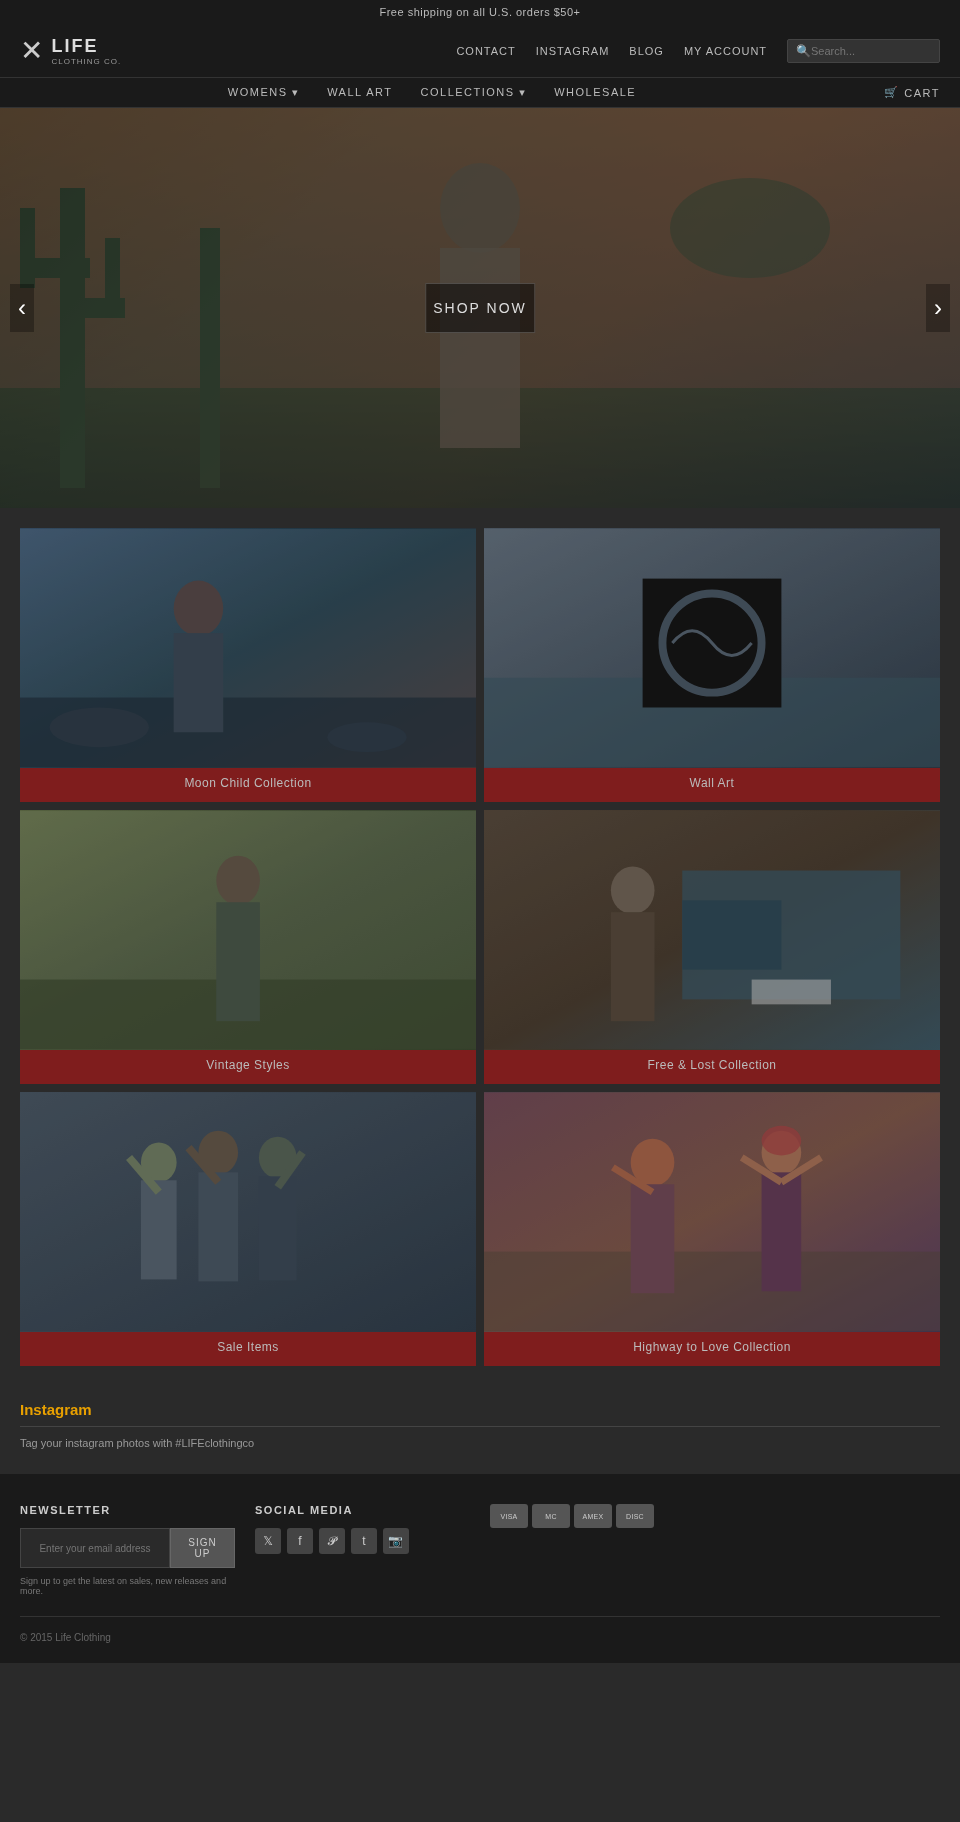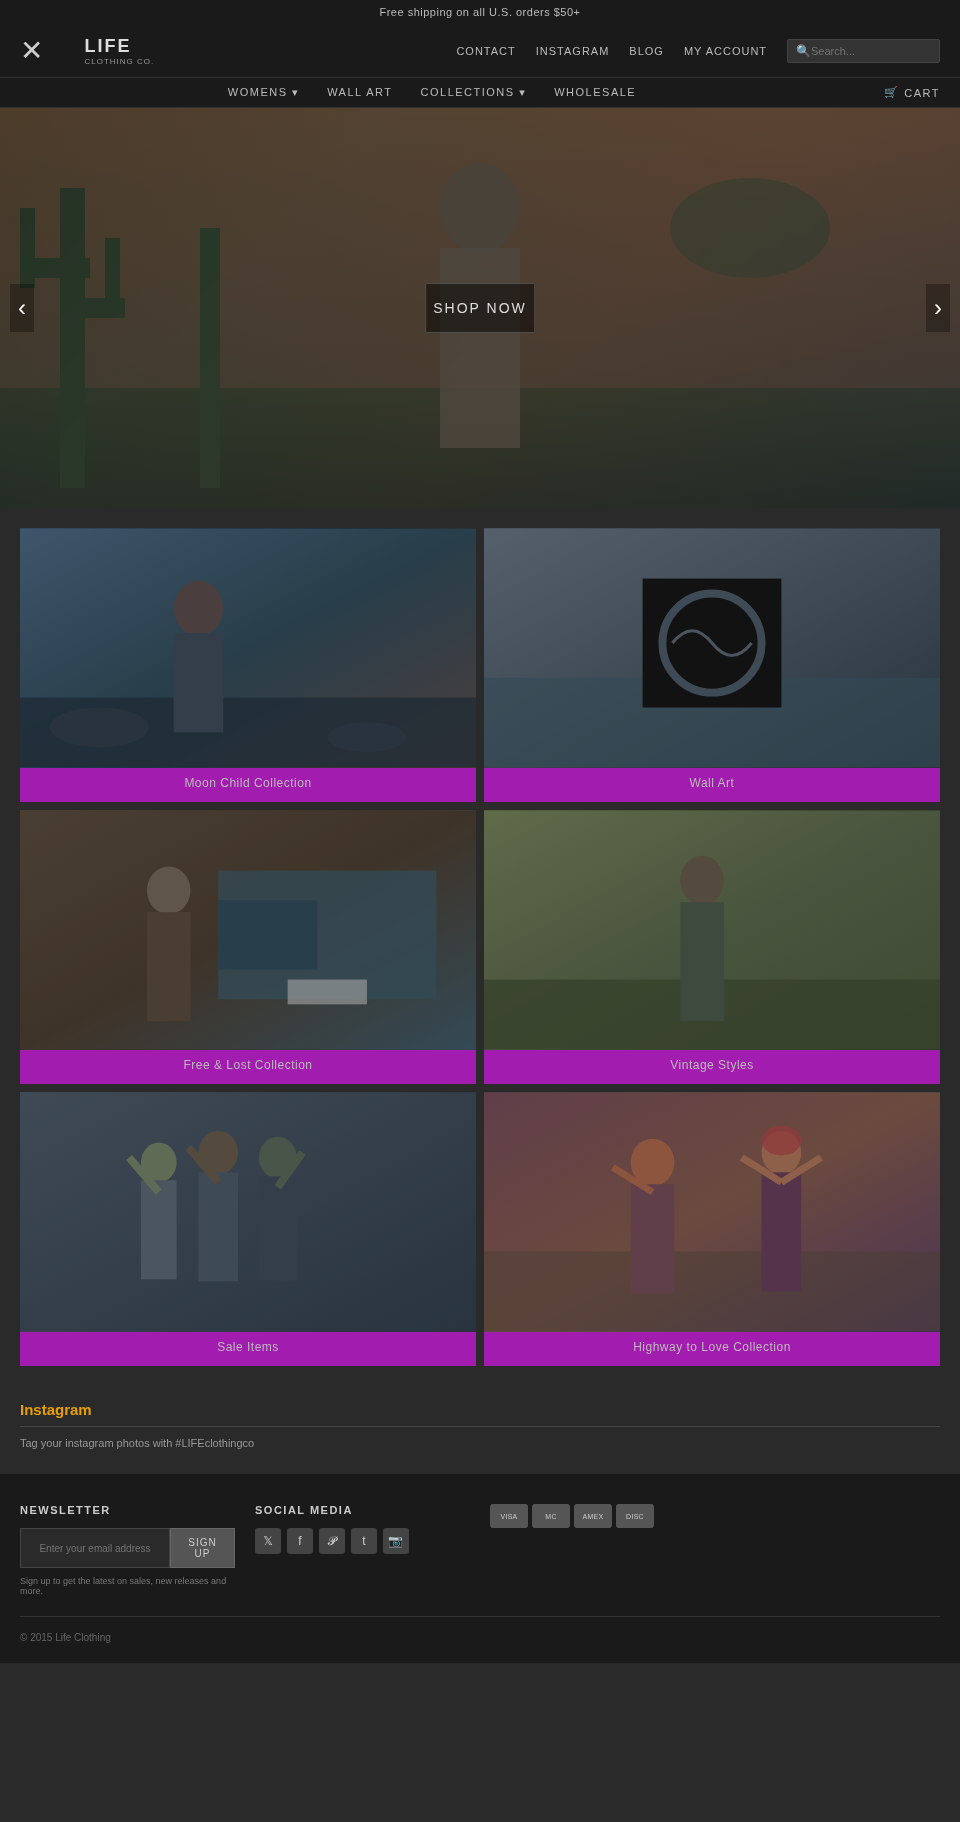--- a/index.html
+++ b/index.html
@@ -30,21 +30,20 @@
       gap: 8px;
     }
     .logo-icon {
       font-size: 28px;
       color: #ccc;
       font-weight: 100;
     }
     .logo-text {
       display: flex;
       flex-direction: column;
-      margin-left: 33px;
     }
     .logo-life {
       font-size: 18px;
       font-weight: bold;
       color: #ddd;
       letter-spacing: 2px;
     }
     .logo-sub {
       font-size: 8px;
       color: #999;
@@ -190,21 +189,21 @@
       width: 100%;
       height: 240px;
       display: block;
     }
     .grid-item-label {
       text-align: center;
       padding: 8px 0 12px;
       font-size: 12px;
       color: #bbb;
       letter-spacing: 0.5px;
-      background: #a21caf;
+      background: #7f1d1d;
     }
 
     
     .img-moon { background: linear-gradient(135deg, #4a6a8a 0%, #2a4a5a 50%, #5a4a4a 100%); }
     .img-wall { background: linear-gradient(135deg, #6a7a8a 0%, #4a5a6a 50%, #3a4a5a 100%); }
     .img-vintage { background: linear-gradient(135deg, #7a8a5a 0%, #5a6a4a 50%, #4a5a3a 100%); }
     .img-free { background: linear-gradient(135deg, #6a5a4a 0%, #5a4a3a 50%, #4a6a7a 100%); }
     .img-sale { background: linear-gradient(135deg, #5a6a7a 0%, #4a5a6a 50%, #3a4a5a 100%); }
     .img-highway { background: linear-gradient(135deg, #7a5a6a 0%, #8a6a5a 50%, #5a4a6a 100%); }
 
@@ -468,20 +467,42 @@
         <rect x="160" y="50" width="140" height="130" fill="#1a1a1a"></rect>
         <circle cx="230" cy="115" r="50" fill="none" stroke="#5a6a7a" stroke-width="8"></circle>
         <path d="M190 115 Q210 90 230 115 Q250 140 270 115" fill="none" stroke="#6a7a8a" stroke-width="3"></path>
       </svg>
     </div>
     <div class="img-overlay"></div>
     <div class="grid-item-label">Wall Art</div>
   </div>
 
   <div class="grid-item">
+    <div class="grid-item-img img-vintage">
+      <svg width="100%" height="240" viewBox="0 0 460 240">
+        <defs>
+          <linearGradient id="vinGrad" x1="0" y1="0" x2="1" y2="1">
+            <stop offset="0%" stop-color="#8a9a6a"></stop>
+            <stop offset="50%" stop-color="#6a7a5a"></stop>
+            <stop offset="100%" stop-color="#5a6a4a"></stop>
+          </linearGradient>
+        </defs>
+        <rect width="460" height="240" fill="url(#vinGrad)"></rect>
+
+        <rect y="170" width="460" height="70" fill="#4a5a3a" opacity="0.7"></rect>
+
+        <ellipse cx="220" cy="70" rx="22" ry="25" fill="#7a6a5a"></ellipse>
+        <rect x="198" y="92" width="44" height="120" fill="#5a6a5a"></rect>
+      </svg>
+    </div>
+    <div class="img-overlay"></div>
+    <div class="grid-item-label">Vintage Styles</div>
+  </div>
+
+  <div class="grid-item">
     <div class="grid-item-img img-free">
       <svg width="100%" height="240" viewBox="0 0 460 240">
         <defs>
           <linearGradient id="freeGrad" x1="0" y1="0" x2="1" y2="1">
             <stop offset="0%" stop-color="#6a5a4a"></stop>
             <stop offset="50%" stop-color="#5a4a3a"></stop>
             <stop offset="100%" stop-color="#4a6a7a"></stop>
           </linearGradient>
         </defs>
         <rect width="460" height="240" fill="url(#freeGrad)"></rect>
@@ -490,42 +511,20 @@
         <rect x="200" y="90" width="100" height="70" fill="#3a5a6a"></rect>
 
         <ellipse cx="150" cy="80" rx="22" ry="24" fill="#8a7a6a"></ellipse>
         <rect x="128" y="102" width="44" height="110" fill="#6a5a4a"></rect>
 
         <rect x="270" y="170" width="80" height="25" fill="#eee" opacity="0.6"></rect>
       </svg>
     </div>
     <div class="img-overlay"></div>
     <div class="grid-item-label">Free &amp; Lost Collection</div>
-  </div>
-
-  <div class="grid-item">
-    <div class="grid-item-img img-vintage">
-      <svg width="100%" height="240" viewBox="0 0 460 240">
-        <defs>
-          <linearGradient id="vinGrad" x1="0" y1="0" x2="1" y2="1">
-            <stop offset="0%" stop-color="#8a9a6a"></stop>
-            <stop offset="50%" stop-color="#6a7a5a"></stop>
-            <stop offset="100%" stop-color="#5a6a4a"></stop>
-          </linearGradient>
-        </defs>
-        <rect width="460" height="240" fill="url(#vinGrad)"></rect>
-
-        <rect y="170" width="460" height="70" fill="#4a5a3a" opacity="0.7"></rect>
-
-        <ellipse cx="220" cy="70" rx="22" ry="25" fill="#7a6a5a"></ellipse>
-        <rect x="198" y="92" width="44" height="120" fill="#5a6a5a"></rect>
-      </svg>
-    </div>
-    <div class="img-overlay"></div>
-    <div class="grid-item-label">Vintage Styles</div>
   </div>
 
   <div class="grid-item">
     <div class="grid-item-img img-sale">
       <svg width="100%" height="240" viewBox="0 0 460 240">
         <defs>
           <linearGradient id="saleGrad" x1="0" y1="0" x2="1" y2="1">
             <stop offset="0%" stop-color="#5a6a7a"></stop>
             <stop offset="50%" stop-color="#4a5a6a"></stop>
             <stop offset="100%" stop-color="#3a4a5a"></stop>

